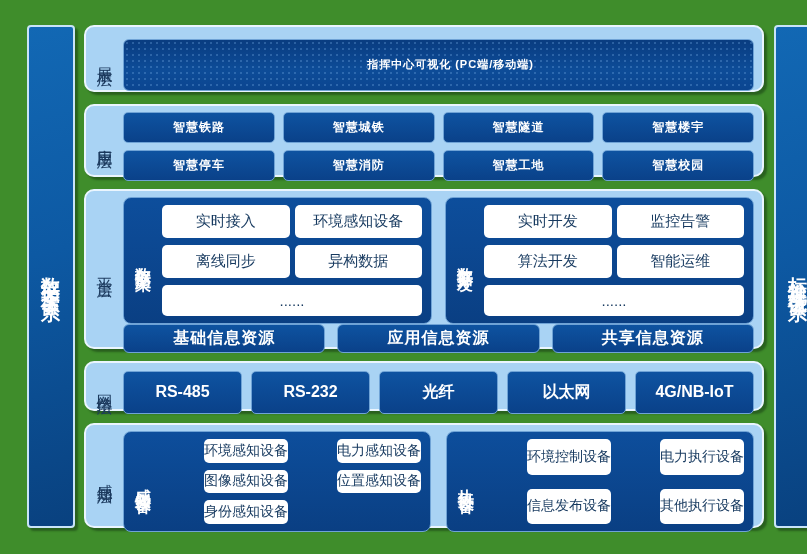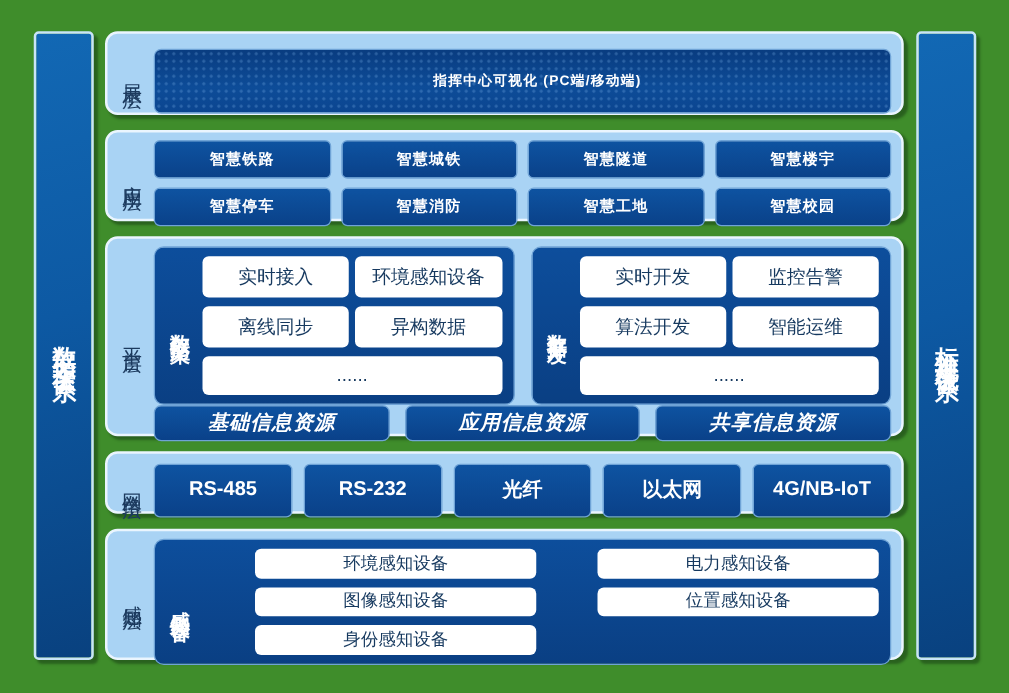--- a/index.html
+++ b/index.html
@@ -85,21 +85,21 @@
   }
   .group-grid{
     flex:1;display:grid;grid-template-columns:1fr 1fr;gap:7px 5px;min-width:0;
   }
   .white-box{
     background:#FFFFFF;border-radius:5px;color:#16395F;font-size:15px;
     display:flex;align-items:center;justify-content:center;white-space:nowrap;
   }
   .span2{grid-column:1 / 3;}
   .resources-row{display:flex;gap:12px;height:31px;}
-  .resources-row .dark-box{flex:1;font-size:16px;letter-spacing:1px;border-radius:6px;font-style:italic;}
+  .resources-row .dark-box{flex:1;font-size:16px;letter-spacing:1px;border-radius:6px;}
   
   .network-content{display:flex;align-items:center;height:100%;}
   .network-row{display:flex;gap:9px;width:100%;}
   .network-row .dark-box{flex:1;height:43px;font-size:16px;}
   
   .perception-content{display:flex;gap:15px;height:100%;}
   .perception-content .group{padding:7px 9px;}
   .grid-2x3{grid-template-rows:repeat(3,1fr);gap:7px 7px;}
   .grid-2x2{grid-template-rows:repeat(2,1fr);gap:14px 7px;}
   .perception-content .white-box{font-size:14px;margin-left:42px;}
@@ -188,20 +188,29 @@
         <div class="group">
           <div class="group-label v-text">感知设备</div>
           <div class="group-grid grid-2x3">
             <div class="white-box">环境感知设备</div>
             <div class="white-box">电力感知设备</div>
             <div class="white-box">图像感知设备</div>
             <div class="white-box">位置感知设备</div>
             <div class="white-box">身份感知设备</div>
           </div>
         </div>
+        <div class="group">
+          <div class="group-label v-text">执行设备</div>
+          <div class="group-grid grid-2x2">
+            <div class="white-box">环境控制设备</div>
+            <div class="white-box">电力执行设备</div>
+            <div class="white-box">信息发布设备</div>
+            <div class="white-box">其他执行设备</div>
+          </div>
+        </div>
       </div>
     </section>
 
   </div>
 
   <div class="sidebar">
     <span class="v-text">标准规范体系</span>
   </div>
 
 </div>

